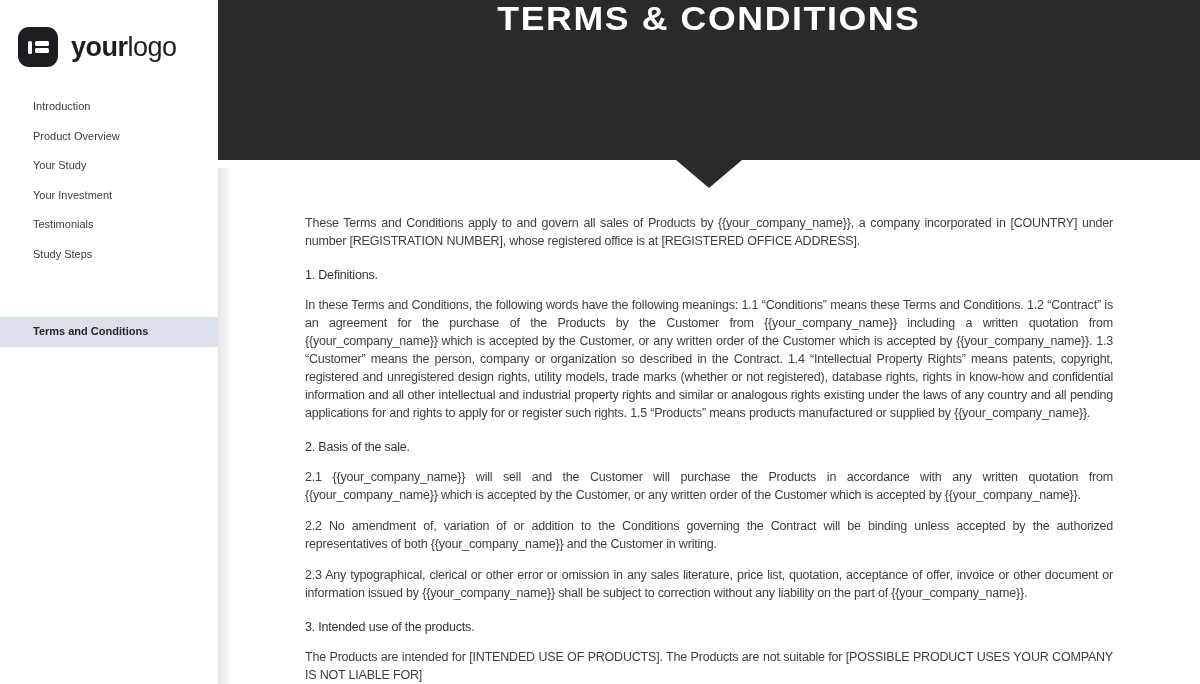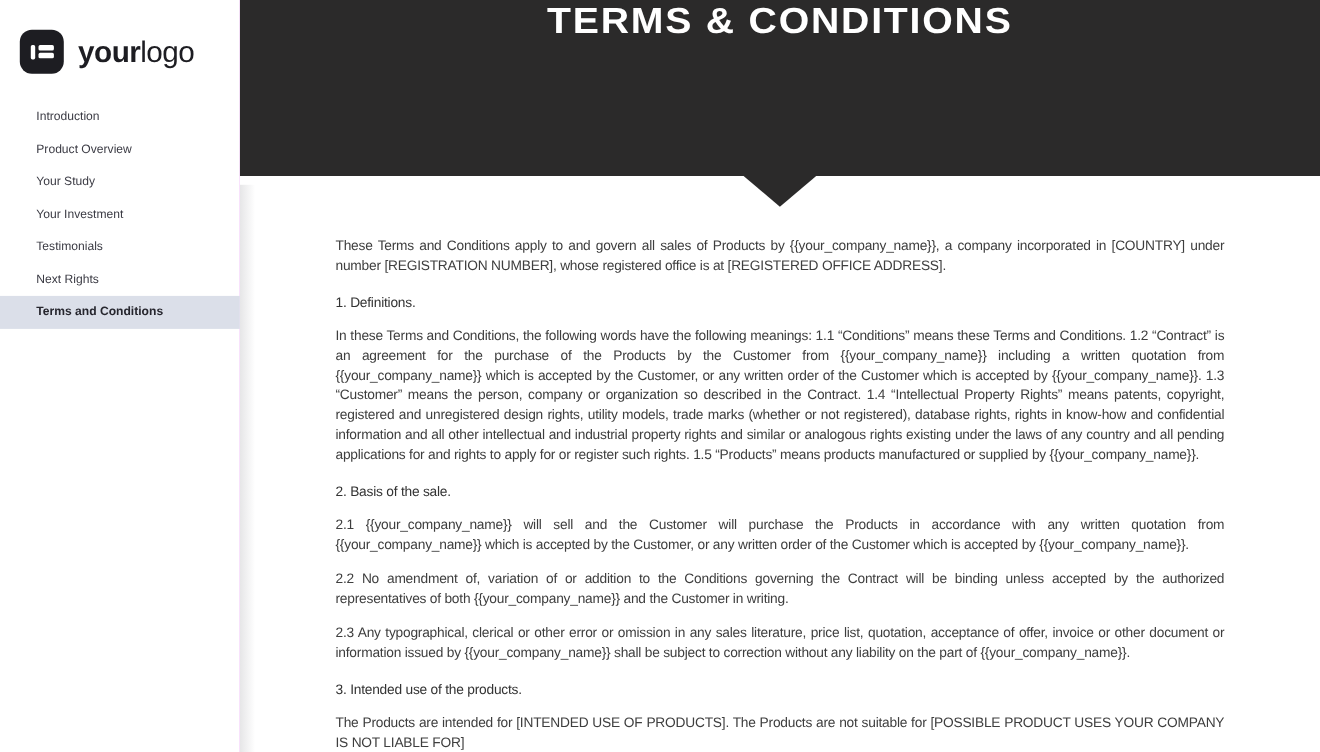--- a/index.html
+++ b/index.html
@@ -4,21 +4,21 @@
 <style>
   * { box-sizing: border-box; margin: 0; padding: 0; }
   html, body { background: #ffffff; }
   body { font-family: "Liberation Sans", "DejaVu Sans", sans-serif; }
 
   .page {
     position: relative;
     width: 1200px;
     height: 684px;
     overflow: hidden;
-    background: #d946ef;
+    background: #5eead4;
     display: flex;
   }
 
   
   .sidebar {
     width: 218px;
     flex: none;
     background: #ffffff;
     position: relative;
     z-index: 2;
@@ -54,20 +54,21 @@
     padding-left: 33px;
     font-size: 11px;
     color: #3b3b44;
     cursor: pointer;
     white-space: nowrap;
   }
   .nav-item.active {
     background: #dbdfe9;
     font-weight: 700;
     color: #26262e;
+    margin-top: 48px;
   }
 
   
   .main {
     flex: 1;
     position: relative;
     background: #ffffff;
   }
   
   .main::before {
@@ -140,21 +141,21 @@
       </span>
       <span class="logo-text"><span class="b">your</span><span class="l">logo</span></span>
     </div>
 
     <nav class="nav">
       <div class="nav-item">Introduction</div>
       <div class="nav-item">Product Overview</div>
       <div class="nav-item">Your Study</div>
       <div class="nav-item">Your Investment</div>
       <div class="nav-item">Testimonials</div>
-      <div class="nav-item">Next Rights</div>
+      <div class="nav-item">Study Steps</div>
       <div class="nav-item active">Terms and Conditions</div>
     </nav>
   </aside>
 
   <div class="main">
     <header class="banner">
       <h1>TERMS &amp; CONDITIONS</h1>
       <div class="pointer"></div>
     </header>
 

